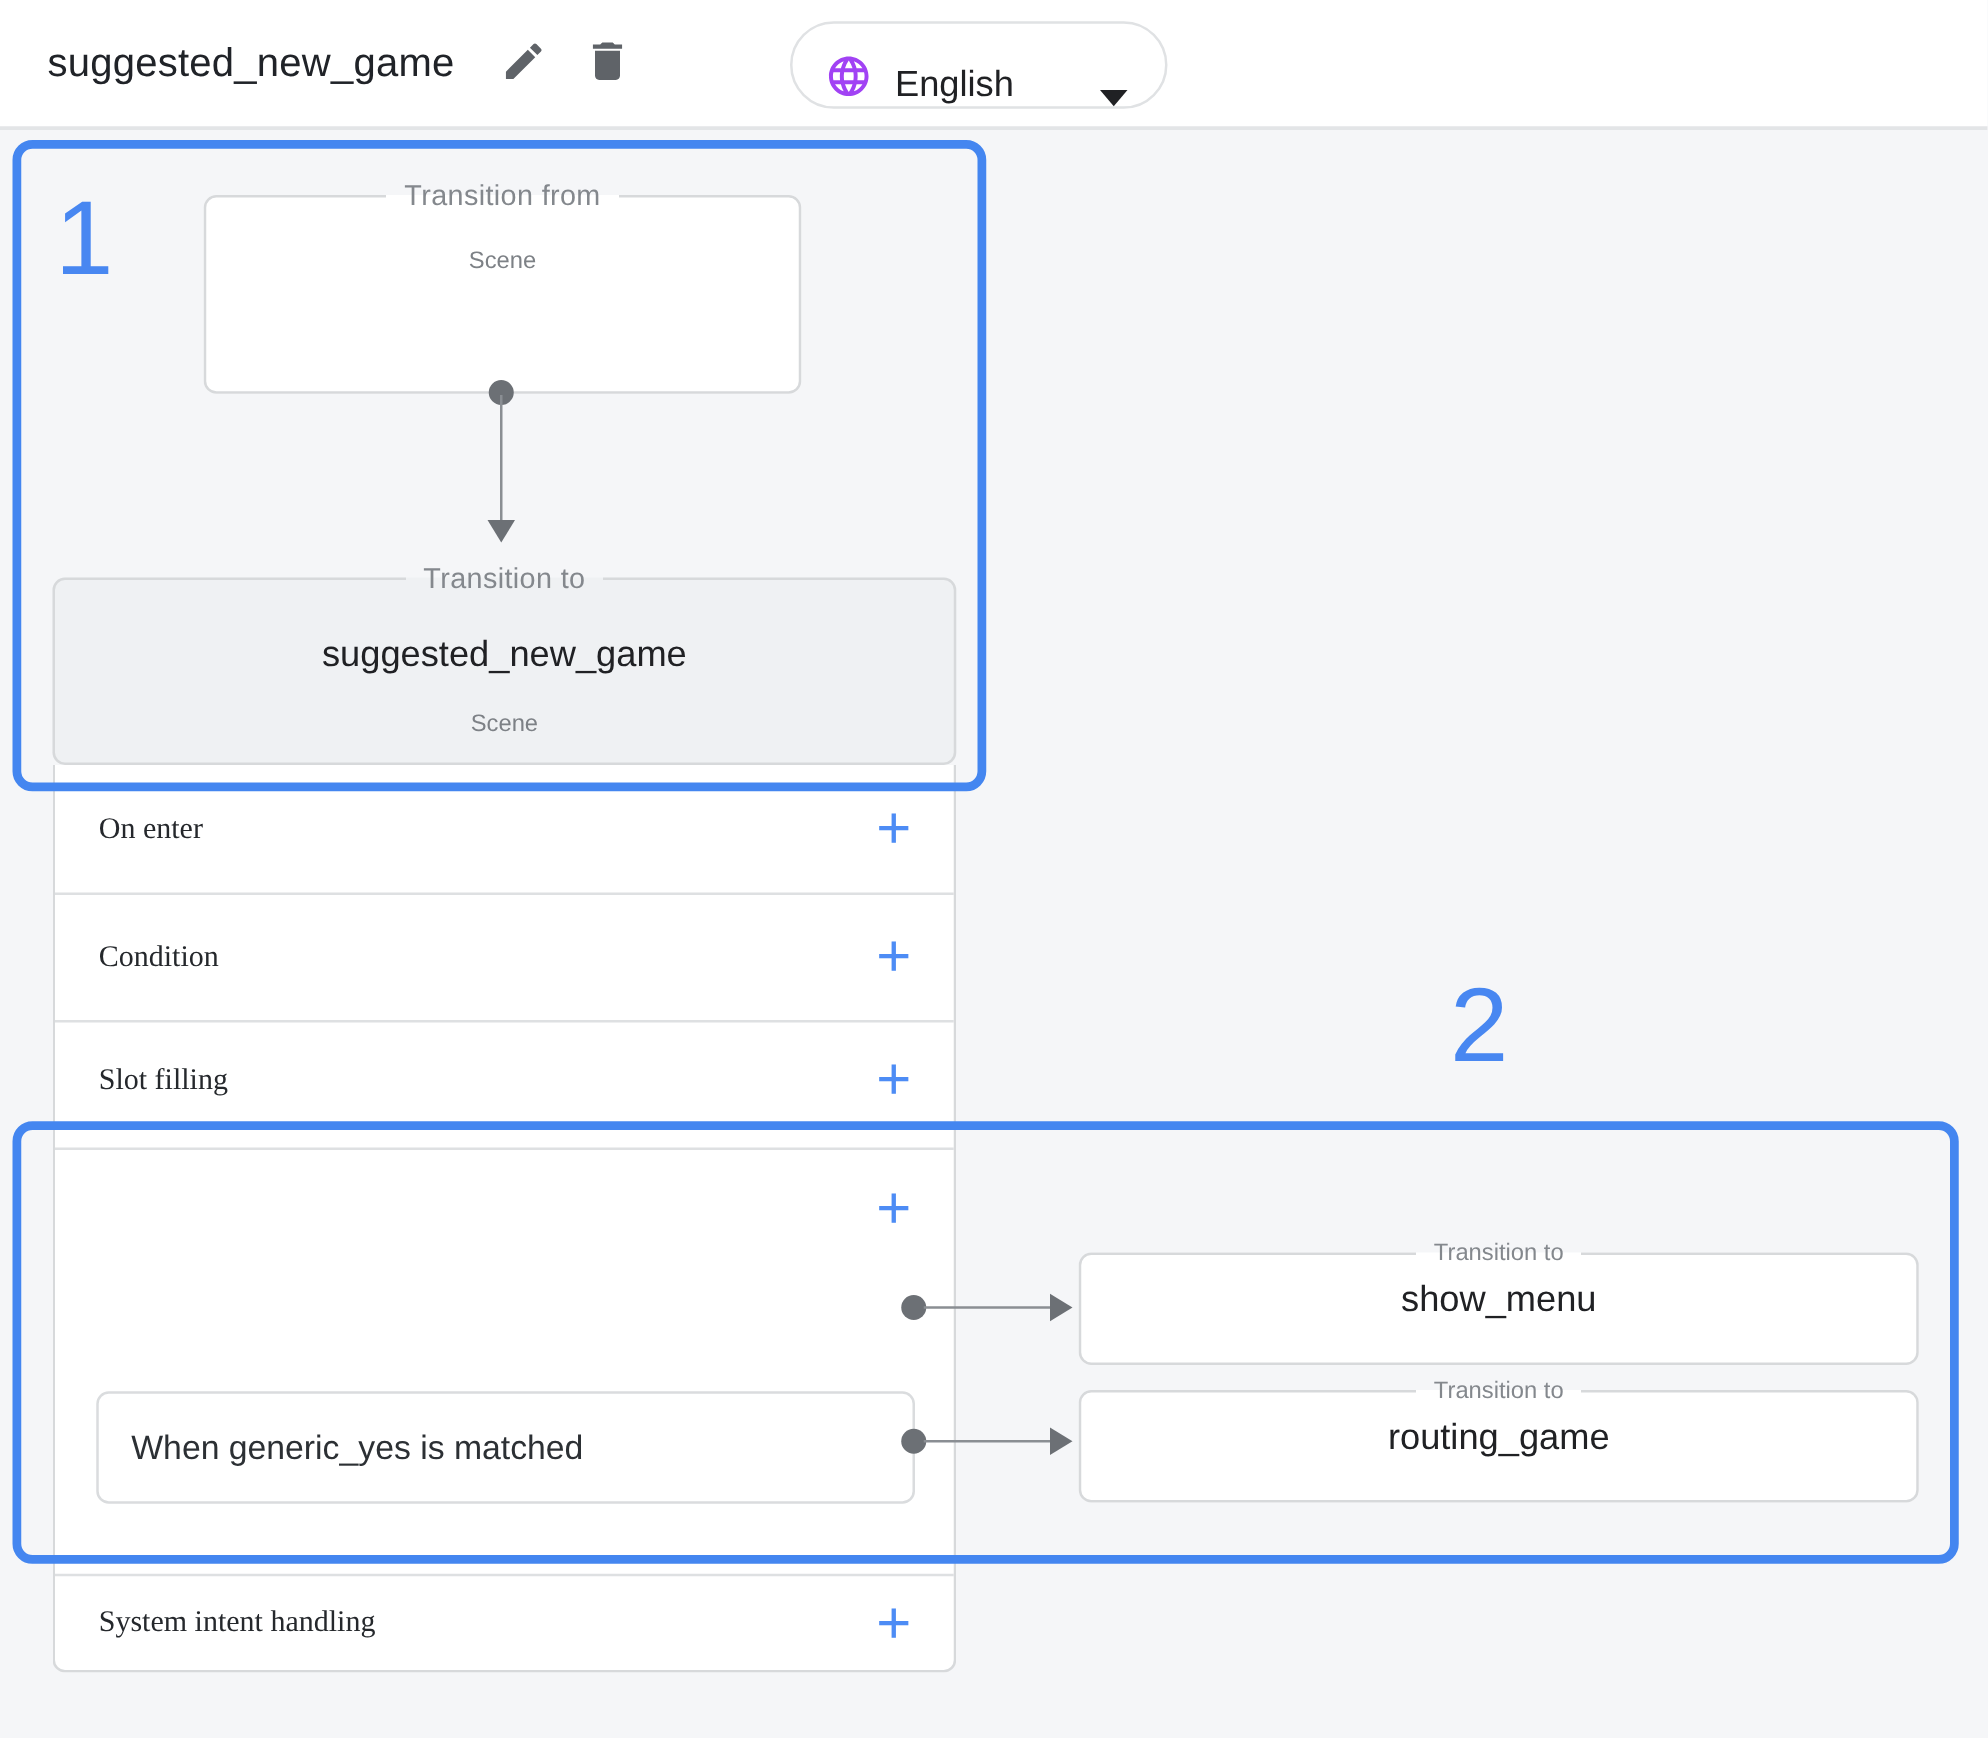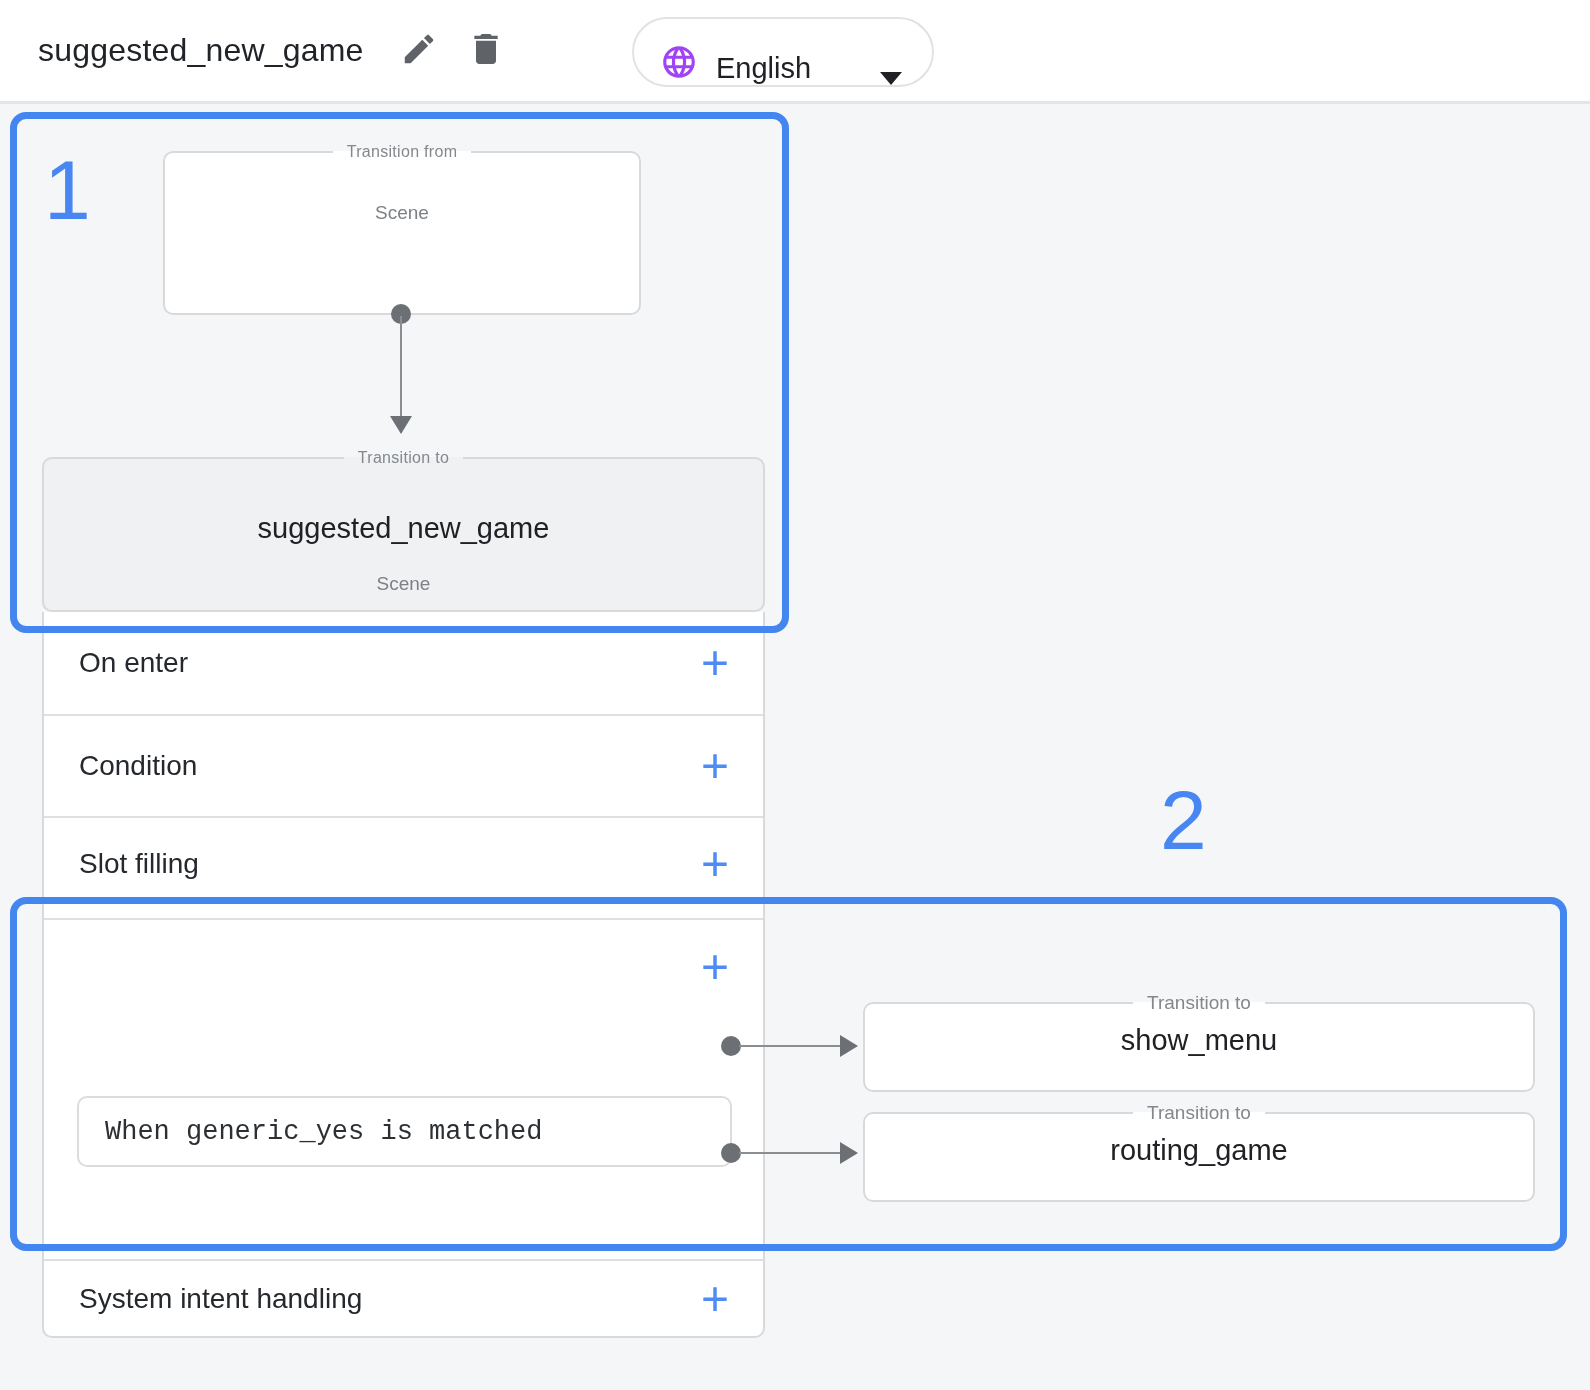--- a/index.html
+++ b/index.html
@@ -42,21 +42,21 @@
     border-left:11px solid transparent; border-right:11px solid transparent;
     border-top:13px solid #202124;
   }
 
   
   fieldset.scene-box {
     border:2px solid #d7d9db; border-radius:10px; background:#ffffff;
     text-align:center;
   }
   fieldset.scene-box legend {
-    margin:13px auto; padding:0 14px; font-size:16px; color:#84888d;
+    margin:0 auto; padding:0 14px; font-size:23px; color:#84888d;
     letter-spacing:0.3px;
   }
   .scene-name { font-size:29px; color:#202124; margin-top:32px; }
   .scene-type { font-size:19px; color:#7d8186; margin-top:28px; }
   .gray-box { background:#eff1f3 !important; }
 
   
   fieldset.target-box {
     border:2px solid #d7d9db; border-radius:10px; background:#ffffff;
     text-align:center;
@@ -82,21 +82,21 @@
   }
 
   
   .card {
     left:42px; top:612px; width:723px; height:726px;
     background:#ffffff; border:2px solid #d7d9db; border-top:none;
     border-radius:0 0 10px 10px;
   }
   .row { position:absolute; left:0; width:100%; display:flex; align-items:center; }
   .row-divider { border-top:2px solid #dee0e2; }
-  .row-label { font-size:28px; color:#25282c; margin-left:35px; }
+  .row-label { font-size:24px; color:#25282c; margin-left:35px;font-family:Liberation Serif, serif; }
   .plus-btn {
     margin-left:auto; margin-right:34px; background:none; border:none;
     color:#4d8cf5; font-size:48px; font-weight:300; line-height:40px;
     cursor:pointer; font-family:"Liberation Sans", sans-serif;
   }
   .intent-box {
     position:absolute; left:33px; width:655px; height:92px;
     background:#fff; border:2px solid #dadcde; border-radius:10px;
     display:flex; align-items:center; cursor:pointer;
   }
@@ -174,21 +174,21 @@
   <div class="row row-divider" style="top:204px; height:94px;">
     <span class="row-label">Slot filling</span>
     <button class="plus-btn">+</button>
   </div>
 
   <div class="row row-divider" style="top:306px; height:96px;">
     <button class="plus-btn">+</button>
   </div>
 
 
-  <div class="intent-box" style="top:484px; height:71px;font-family:Liberation Mono, monospace;">
+  <div class="intent-box" style="top:501px; height:90px;">
     <span class="intent-label">When generic_yes is matched</span>
   </div>
 
   <div class="row row-divider" style="top:647px; height:77px;">
     <span class="row-label">System intent handling</span>
     <button class="plus-btn">+</button>
   </div>
 </div>
 
 <div class="abs dot" style="left:721px; top:1036px;"></div>

